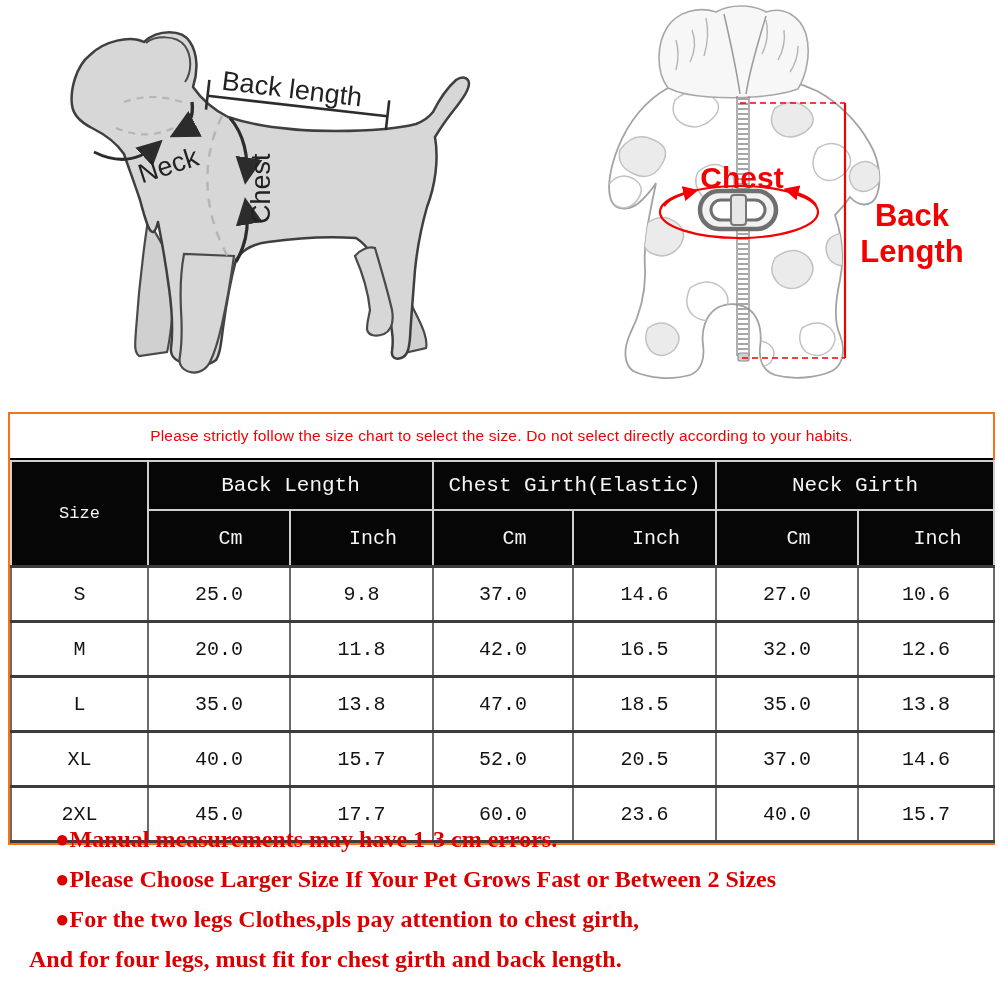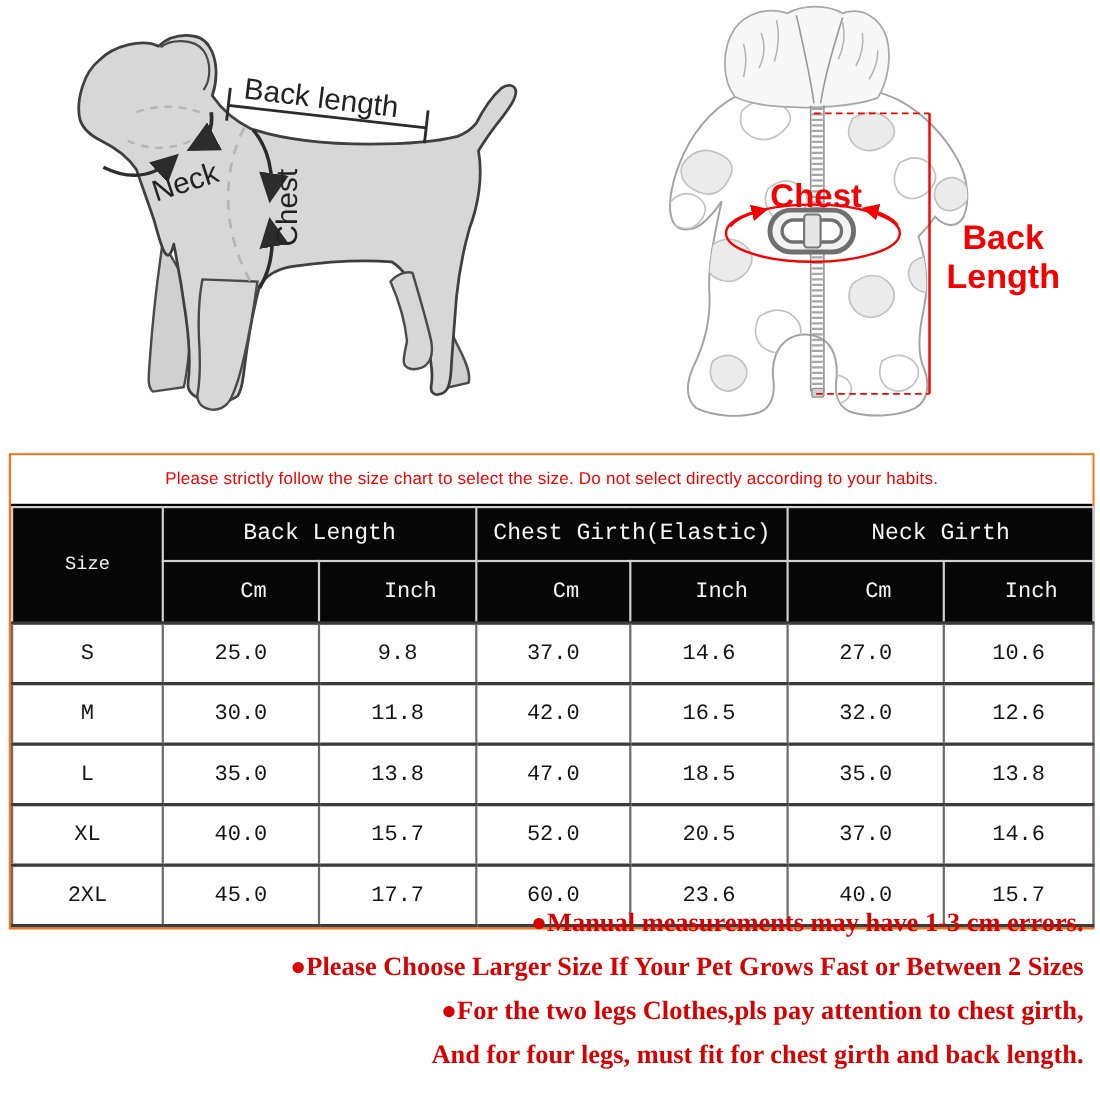--- a/index.html
+++ b/index.html
@@ -10,21 +10,21 @@
   .sheet{position:absolute;left:8px;top:412px;width:983px;border:2px solid #f97316;background:#fff;}
   .notice{height:44px;line-height:44px;text-align:center;color:#f40000;font-size:15.5px;letter-spacing:.2px;border-bottom:2px solid #000;background:#fff;font-family:"Liberation Sans",sans-serif;}
   table.size-table{border-collapse:collapse;width:100%;table-layout:fixed;font-family:"Liberation Mono","DejaVu Sans Mono",monospace;}
   table.size-table th{background:#060606;color:#f5f5f5;font-weight:normal;border:2px solid #cfcfcf;}
   th.size-th{font-size:17px;}
   th.group-th{height:45px;font-size:21px;}
   th.unit-th{height:52px;font-size:20px;padding-left:24px;}
   table.size-table td{height:50px;text-align:center;vertical-align:middle;font-size:20px;color:#141414;background:#fff;
     border-left:2px solid #6b6b6b;border-right:2px solid #6b6b6b;border-top:3px solid #3c3c3c;border-bottom:3px solid #3c3c3c;}
   .notes{position:absolute;left:55px;top:826px;width:930px;color:#d80000;font-family:"Liberation Serif",serif;font-weight:bold;font-size:24px;}
-  .notes p{margin:0 0 14px 0;line-height:26px;text-align:right;}
+  .notes p{margin:0 0 14px 0;line-height:26px;}
   .notes p.no-bullet{margin-left:-26px;}
   svg text.diagram-label{font-family:"Liberation Sans",sans-serif;fill:#222;}
   svg text.red-label{font-family:"Liberation Sans",sans-serif;fill:#f40000;font-weight:bold;}
 </style>
 </head>
 <body>
 
 <div class="top-section">
 
   <svg id="dog-svg" width="460" height="392" viewBox="0 0 460 392">
@@ -187,21 +187,21 @@
         <td>S</td>
         <td>25.0</td>
         <td>9.8</td>
         <td>37.0</td>
         <td>14.6</td>
         <td>27.0</td>
         <td>10.6</td>
       </tr>
       <tr>
         <td>M</td>
-        <td>30.0</td>
+        <td>20.0</td>
         <td>11.8</td>
         <td>42.0</td>
         <td>16.5</td>
         <td>32.0</td>
         <td>12.6</td>
       </tr>
       <tr>
         <td>L</td>
         <td>35.0</td>
         <td>13.8</td>

